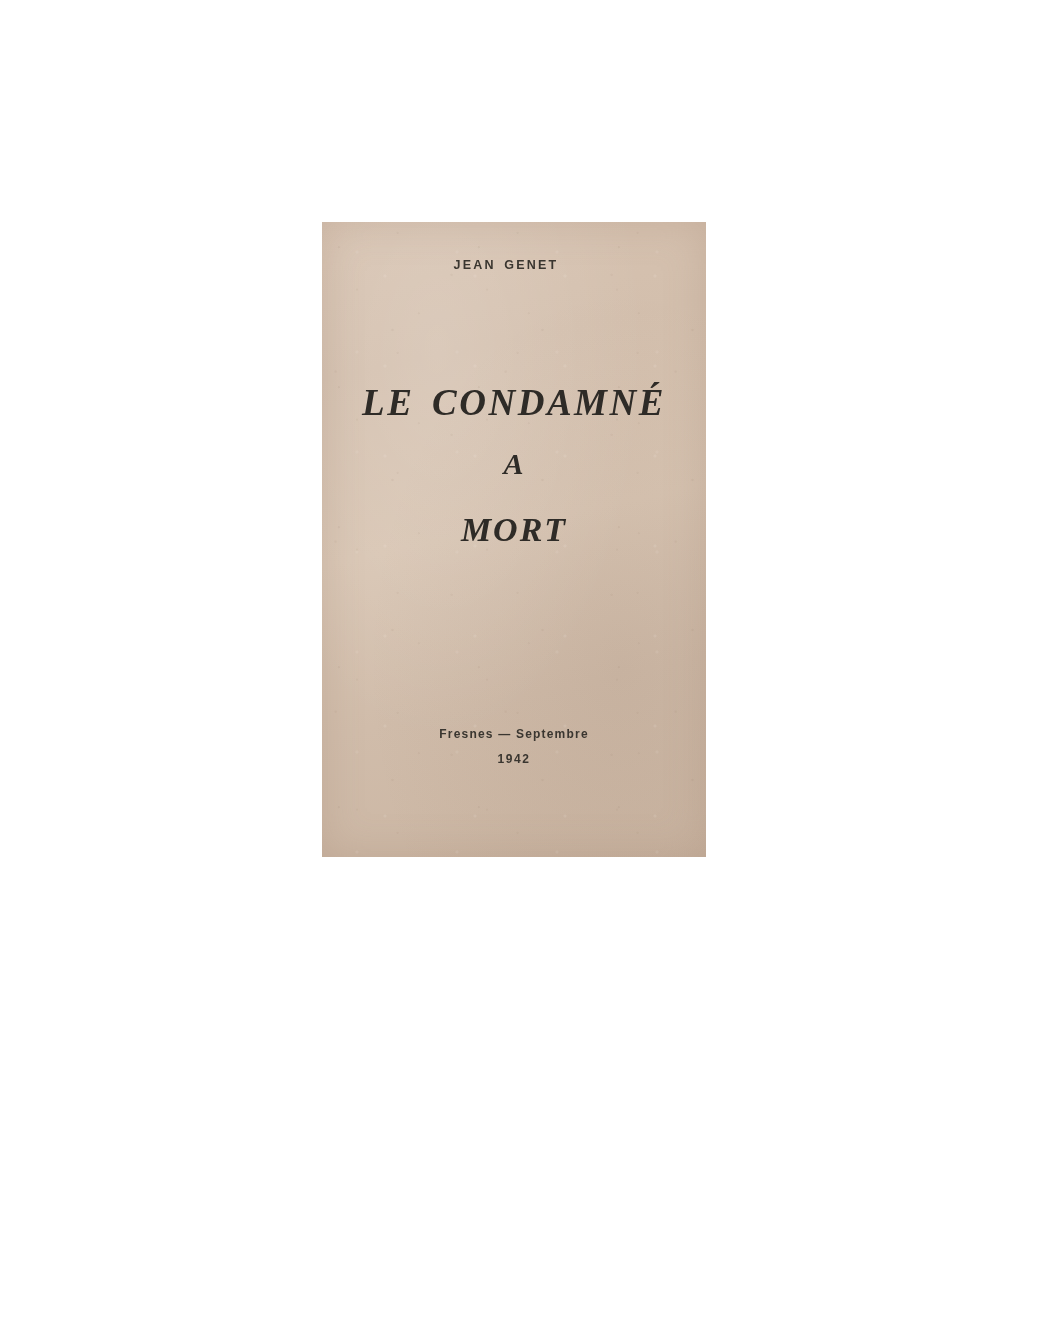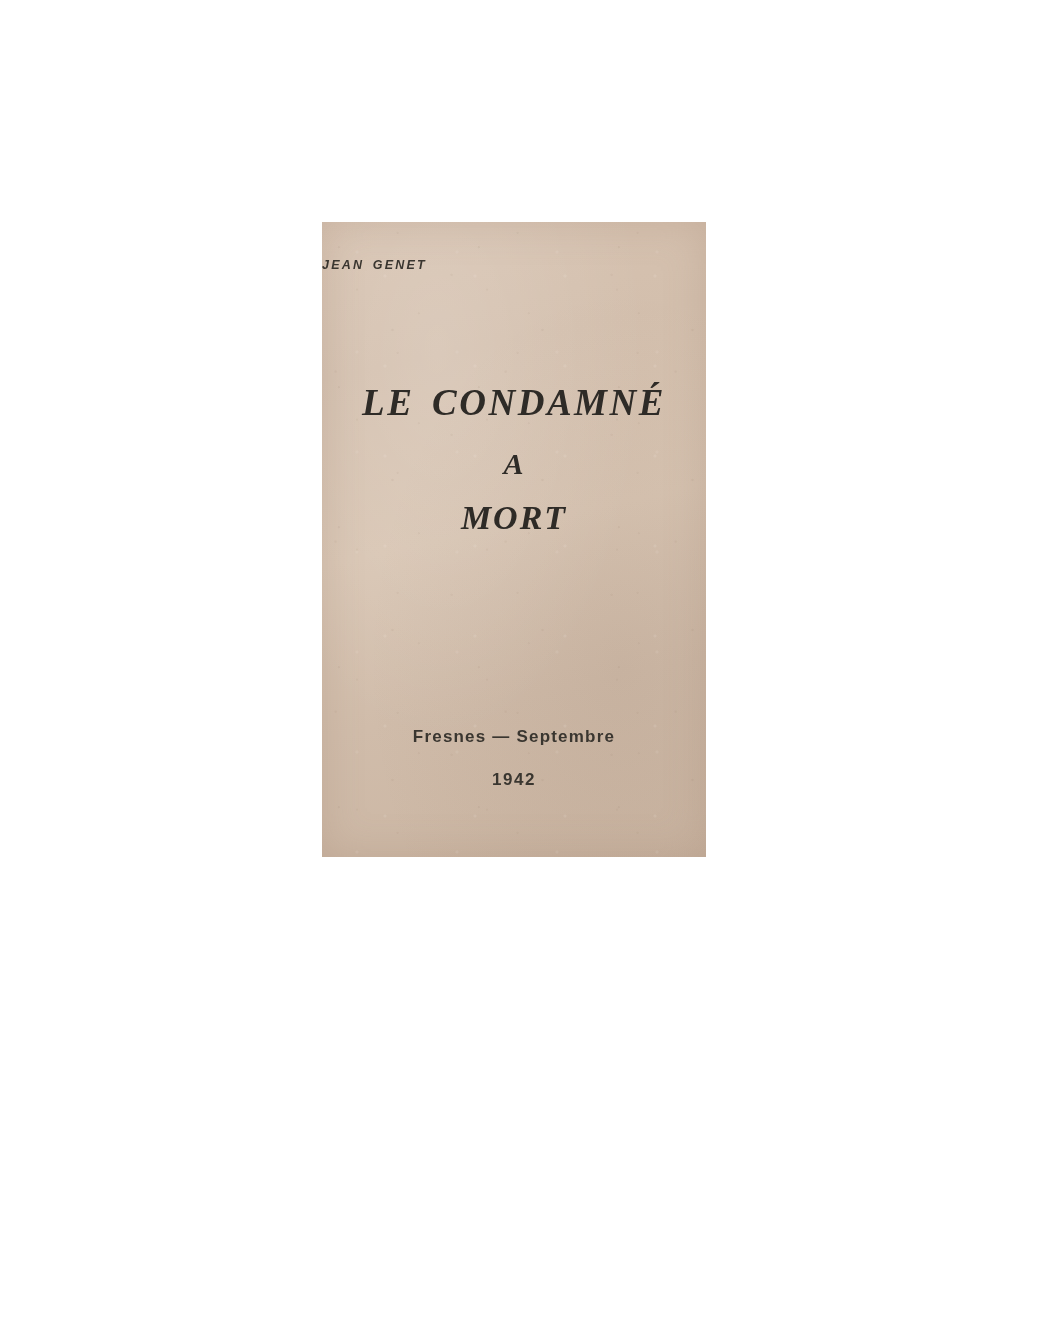--- a/index.html
+++ b/index.html
@@ -46,28 +46,27 @@
       radial-gradient(circle at 70% 60%, rgba(255,250,245,0.22) 1px, rgba(0,0,0,0) 2px),
       radial-gradient(circle at 35% 30%, rgba(255,250,245,0.18) 1px, rgba(0,0,0,0) 2px);
     background-size: 140px 140px, 120px 120px, 160px 160px, 130px 130px, 150px 150px, 110px 110px, 170px 170px, 90px 90px, 100px 100px;
   }
 
   #author {
     position: absolute;
     top: 36px;
     left: 0;
     right: 16px;
-    text-align: left;
+    text-align: center;
     font-family: "Liberation Sans", sans-serif;
     font-size: 12.5px;
     font-weight: 700;
     letter-spacing: 2.2px;
     color: #3a3630;
     word-spacing: 3px;
-    font-style: italic;
   }
 
   #title-block {
     position: absolute;
     top: 162px;
     left: 0;
     right: 0;
     text-align: center;
     color: #2e2b27;
     font-family: "Liberation Serif", serif;
@@ -83,37 +82,37 @@
   .title-line-2 {
     font-size: 30px;
     letter-spacing: 1px;
     line-height: 1;
     margin-top: 28px;
   }
   .title-line-3 {
     font-size: 34px;
     letter-spacing: 2px;
     line-height: 1;
-    margin-top: 22px;
+    margin-top: 34px;
   }
 
   #imprint {
     position: absolute;
     top: 505px;
     left: 0;
     right: 0;
     text-align: center;
     font-family: "Liberation Sans", sans-serif;
-    font-size: 17px;
+    font-size: 12px;
     font-weight: 700;
     letter-spacing: 1.2px;
     color: #3a3630;
   }
   .imprint-line-2 {
-    margin-top: 23px;
+    margin-top: 11px;
     letter-spacing: 1.6px;
   }
 </style>
 </head>
 <body>
 
 <div id="page-canvas">
 
   <div id="book-cover">
 

